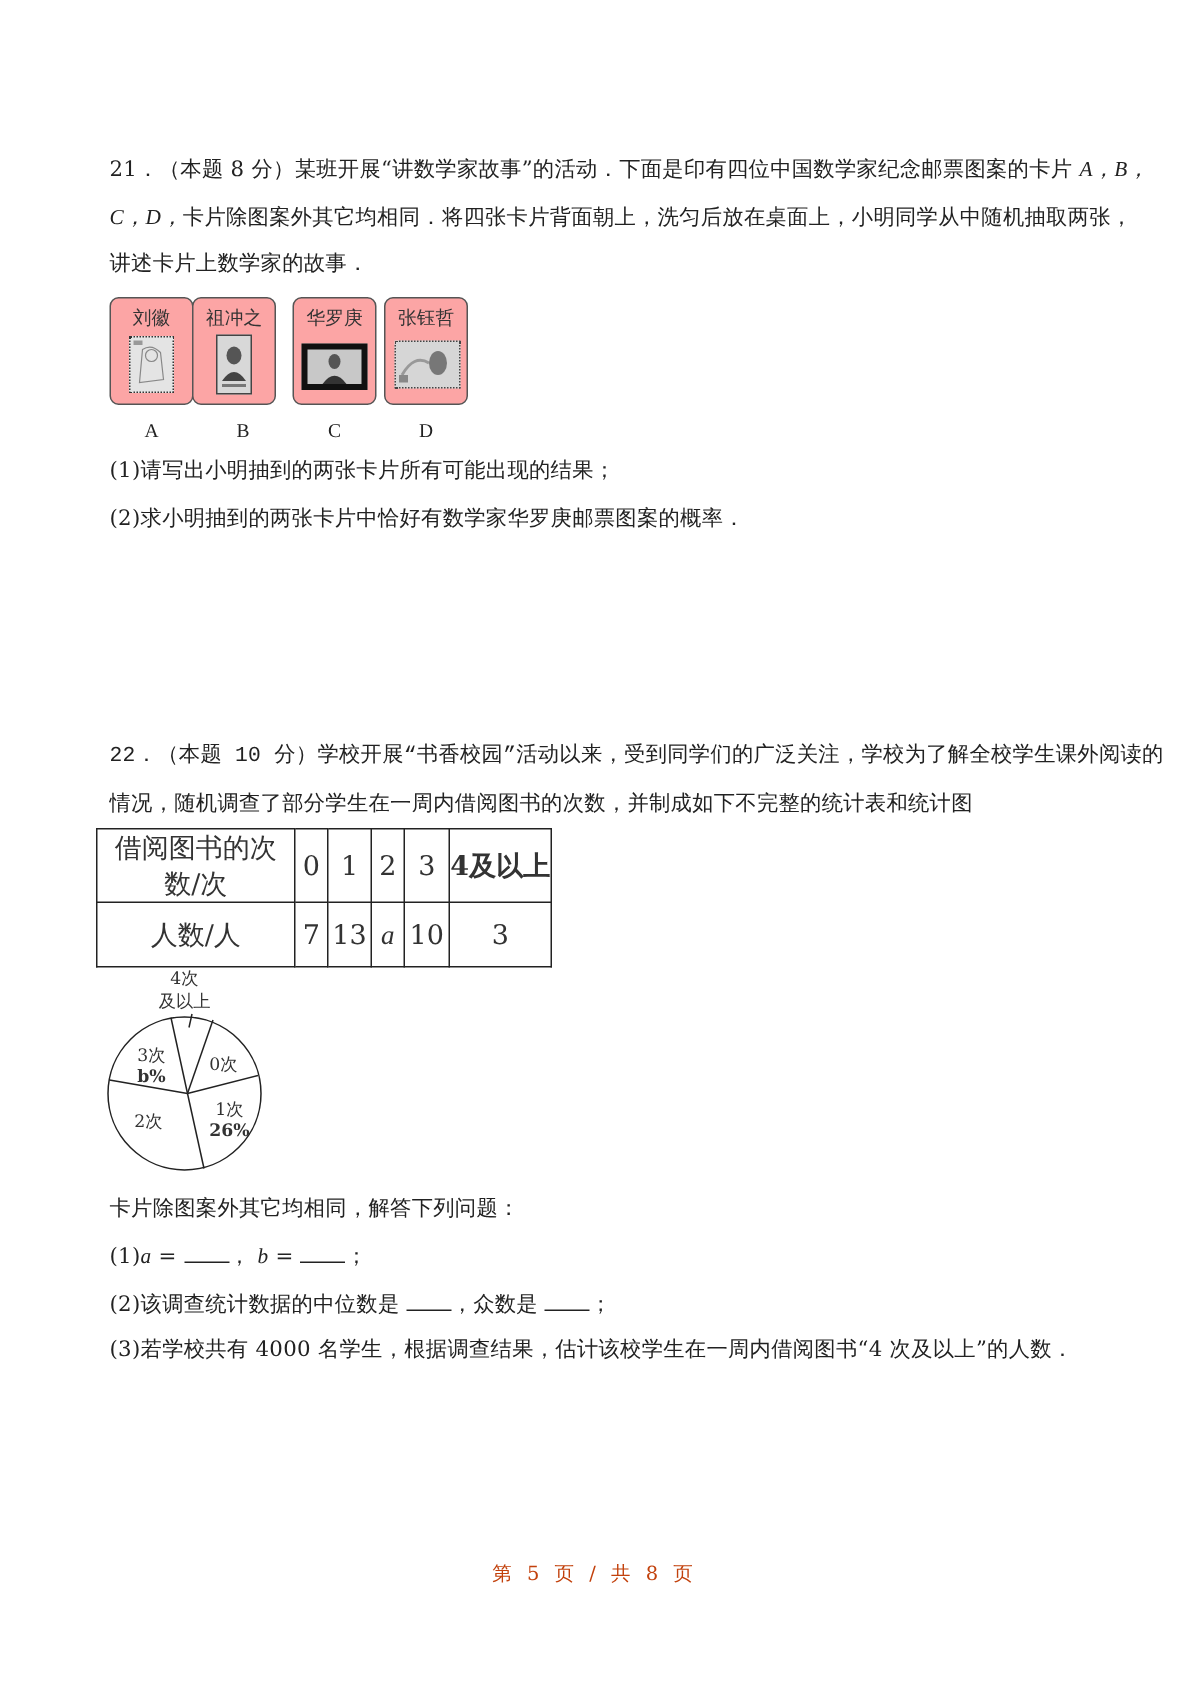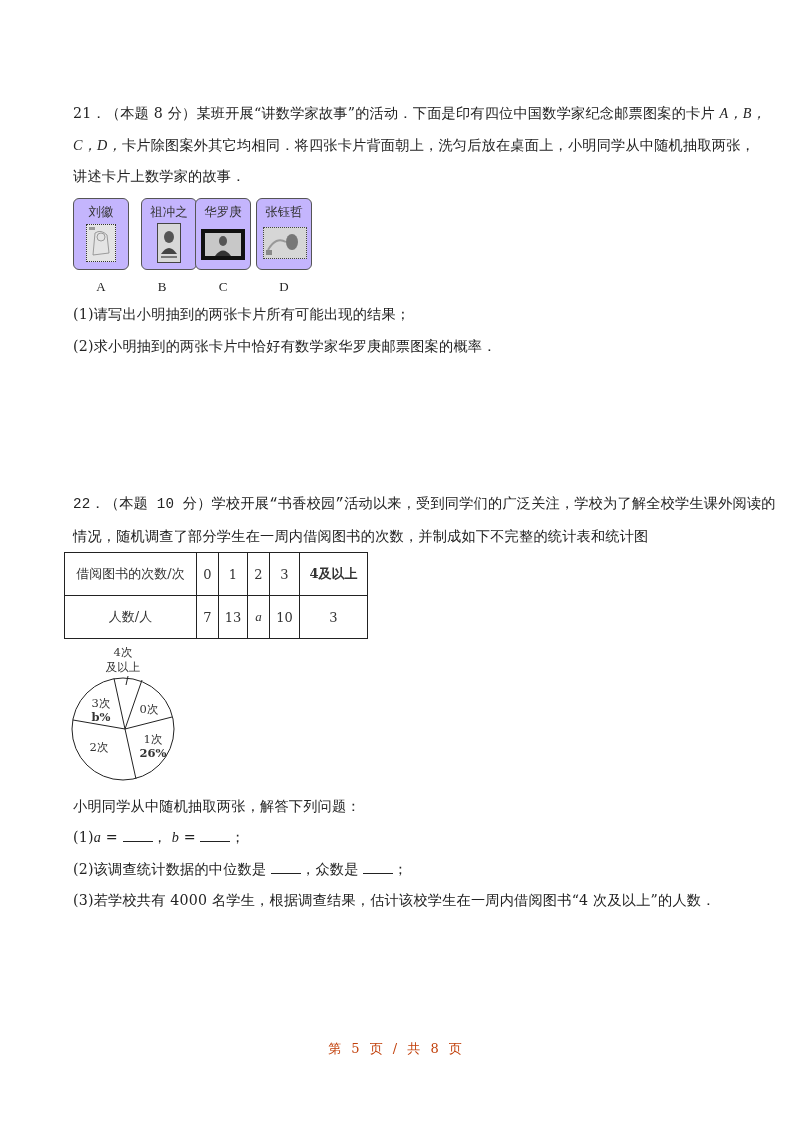--- a/index.html
+++ b/index.html
@@ -6,28 +6,28 @@
   body {
     width: 793px; height: 1122px; position: relative; overflow: hidden;
     font-family: "DejaVu Serif", "Liberation Serif", serif;
     color: #222; font-size: 14px;
   }
   .line { position: absolute; left: 73px; white-space: nowrap; font-size: 14.2px; line-height: 20px; letter-spacing: 0.2px; }
   .it { font-style: italic; font-family: "Liberation Serif", serif; }
   .cards { position: absolute; left: 73px; top: 198px; height: 100px; width: 260px; }
   .card {
     position: absolute; top: 0; width: 56px; height: 72px;
-    border: 1.4px solid #555; border-radius: 6px; background: #c4b5fd; box-sizing: border-box;
+    border: 1.4px solid #555; border-radius: 6px; background: #fca5a5; box-sizing: border-box;
   }
   .card .nm { position: absolute; top: 5px; left: 0; right: 0; text-align: center; font-size: 12.5px; color: #333; }
   .stamp { position: absolute; box-sizing: border-box; }
   .card-lbl { position: absolute; top: 81px; width: 56px; text-align: center; font-size: 13px; font-family: "Liberation Serif", serif; color: #222; }
   table.stat {
     position: absolute; left: 64px; top: 552px; border-collapse: collapse;
-    font-size: 13px; color: #333;
+    font-size: 18px; color: #333;
   }
   table.stat td { border: 1px solid #222; text-align: center; padding: 0; height: 42px; }
   .pie-wrap { position: absolute; left: 62px; top: 640px; width: 130px; height: 150px; }
   .pie-lbl { position: absolute; font-size: 11.5px; color: #333; text-align: center; line-height: 14px; }
   .pie-lbl b { font-weight: bold; }
   .blank { display: inline-block; border-bottom: 1px solid #222; width: 30px; height: 14px; vertical-align: baseline; }
   .footer { position: absolute; top: 1040px; left: 0; width: 793px; text-align: center; font-size: 13px; letter-spacing: 3px; color: #c2410c; }
 </style>
 </head>
 <body>
@@ -47,21 +47,21 @@
     <div class="stamp" style="left:12px; top:25px; width:30px; height:38px; border:1px dotted #333; background:#e4e4e4;">
       <svg width="28" height="36" viewBox="0 0 28 36">
         <path d="M8 8 Q14 4 20 10 L22 28 L6 30 Z" fill="none" stroke="#888" stroke-width="0.8"></path>
         <circle cx="14" cy="12" r="4" fill="none" stroke="#888" stroke-width="0.8"></circle>
         <rect x="2" y="2" width="6" height="3" fill="#999"></rect>
       </svg>
     </div>
   </div>
   <div class="card-lbl" style="left:0;">A</div>
 
-  <div class="card" style="left:68px;">
+  <div class="card" style="left:55px;">
     <div class="nm">祖冲之</div>
     <div class="stamp" style="left:15px; top:24px; width:24px; height:40px; border:1px solid #444; background:#d8d8d8;">
       <svg width="22" height="38" viewBox="0 0 22 38">
         <ellipse cx="11" cy="13" rx="5" ry="6" fill="#555"></ellipse>
         <path d="M3 30 Q11 18 19 30 Z" fill="#444"></path>
         <rect x="3" y="32" width="16" height="2" fill="#777"></rect>
       </svg>
     </div>
   </div>
   <div class="card-lbl" style="left:61px;">B</div>
@@ -130,21 +130,21 @@
   <div class="pie-lbl" style="left:46px; top:5px; width:30px;">4次</div>
   <div class="pie-lbl" style="left:40px; top:20px; width:42px;">及以上</div>
   <div class="pie-lbl" style="left:72px; top:62px; width:30px;">0次</div>
   <div class="pie-lbl" style="left:76px; top:92px; width:30px;">1次</div>
   <div class="pie-lbl" style="left:74px; top:106px; width:34px;"><b>26%</b></div>
   <div class="pie-lbl" style="left:22px; top:100px; width:30px;">2次</div>
   <div class="pie-lbl" style="left:24px; top:56px; width:30px;">3次</div>
   <div class="pie-lbl" style="left:24px; top:70px; width:30px;"><b>b%</b></div>
 </div>
 
-<div class="line" style="top:796px;">小明同学从中随机抽取两张，解答下列问题：</div>
+<div class="line" style="top:796px;">卡片除图案外其它均相同，解答下列问题：</div>
 <div class="line" style="top:827px;">
   <span>(1)</span><span class="it">a</span><span> = </span><span class="blank"></span><span>，</span>
   <span class="it">b</span><span> = </span><span class="blank"></span><span>；</span>
 </div>
 <div class="line" style="top:859px;">
   <span>(2)该调查统计数据的中位数是 </span>
   <span class="blank"></span><span>，众数是 </span>
   <span class="blank"></span><span>；</span>
 </div>
 <div class="line" style="top:890px;">(3)若学校共有 4000 名学生，根据调查结果，估计该校学生在一周内借阅图书“4 次及以上”的人数．</div>

